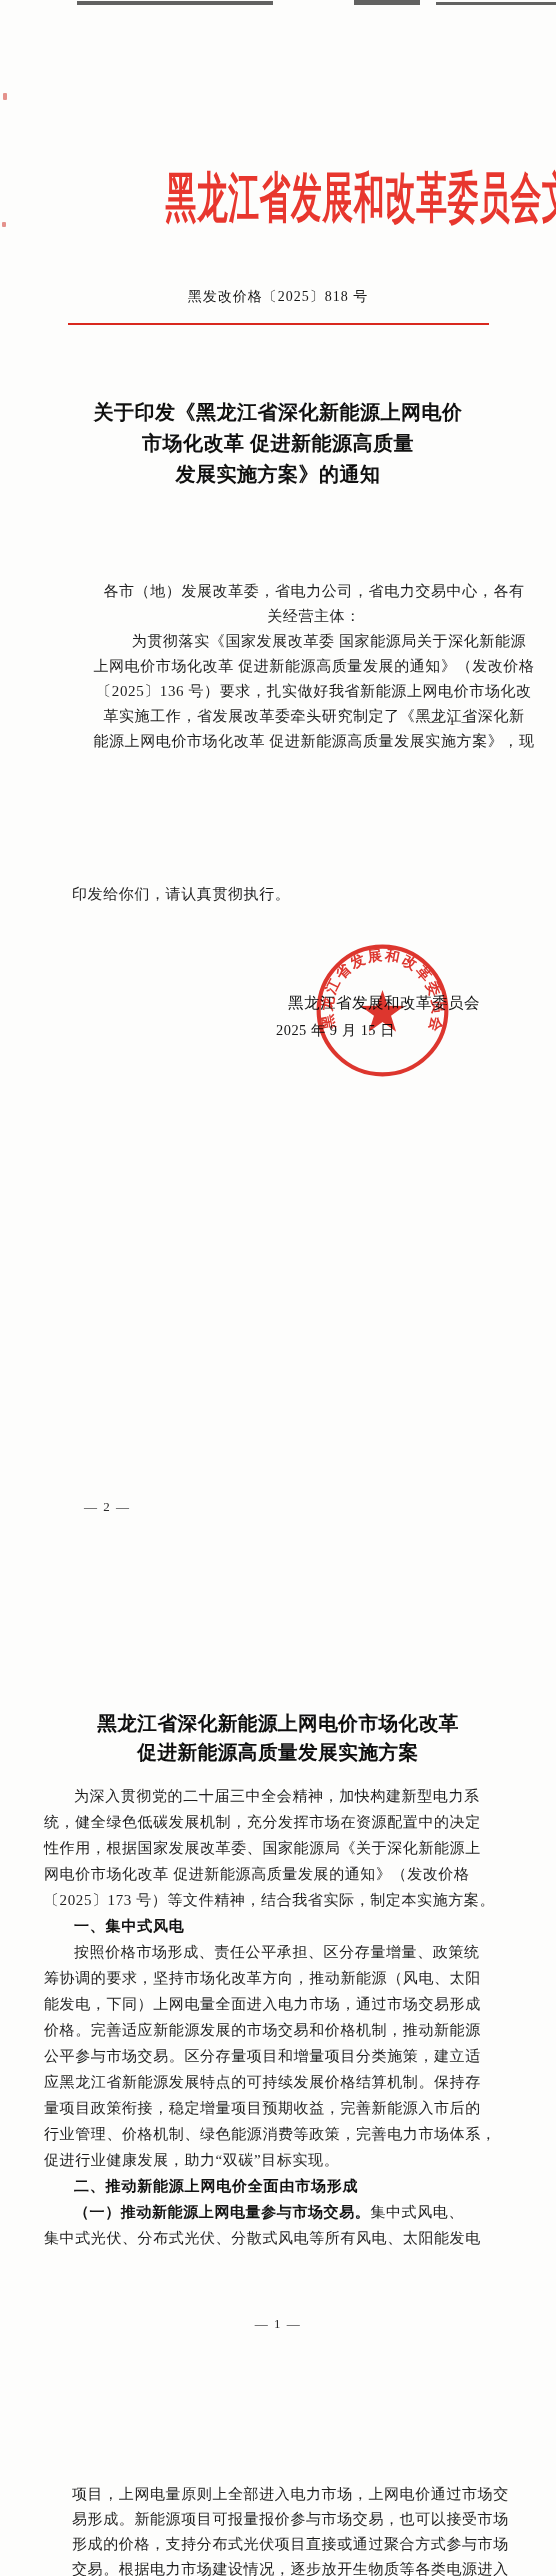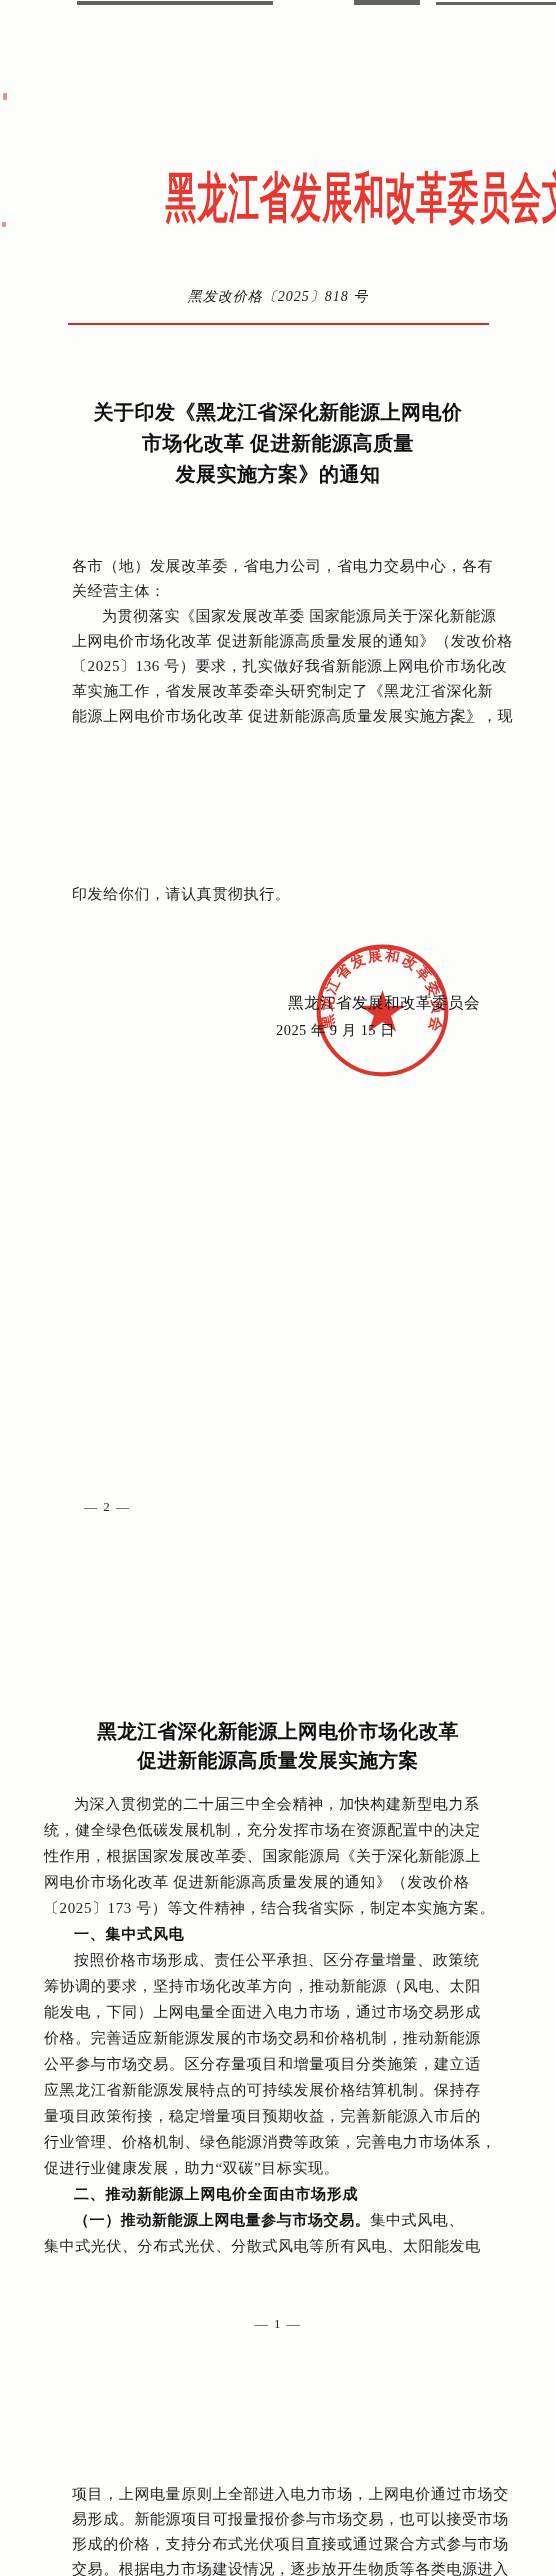--- a/index.html
+++ b/index.html
@@ -27,42 +27,42 @@
   .masthead{margin-top:170px;text-align:center;white-space:nowrap;}
   .masthead-text{
     display:inline-block;
     font-size:54px;line-height:1.06;font-weight:700;
     letter-spacing:1px;color:#e8372e;
     transform:scaleX(.57);transform-origin:center;
     font-family:"Liberation Serif","DejaVu Serif",serif;
   }
   .docnum{
     margin-top:61px;text-align:center;
-    font-size:14px;line-height:17.5px;letter-spacing:1px;color:#171717;font-style:italic;
+    font-size:14px;line-height:17.5px;letter-spacing:1px;color:#171717;
   }
   .redrule{margin:17.5px auto 0;width:421px;height:2.1px;background:#d9281e;}
   .notice-title{
     margin:72px 0 0;text-align:center;font-weight:700;
     font-size:20px;line-height:31px;letter-spacing:0.5px;color:#101010;
   }
   .notice-title .tl{display:block;}
 
   .lines{padding-left:72px;}
   .line{
     white-space:nowrap;
     font-size:15px;line-height:var(--lh);letter-spacing:0.6px;color:#1f1f1f;
   }
   .line.ind{padding-left:30px;}
   .line .lead{font-weight:700;color:#151515;}
   .line.hline{
     font-family:"Liberation Sans","DejaVu Sans",sans-serif;
     font-weight:700;letter-spacing:0.8px;color:#111;
   }
   #p1{--lh:25px;} #p3{--lh:26px;} #p4{--lh:25px;}
-  .body1{margin-top:64px;}
+  .body1{margin-top:89px;text-align:center;}
 
   .pagefoot{
     position:absolute;font-size:13px;letter-spacing:1.5px;color:#2a2a2a;
     font-family:"Liberation Serif","DejaVu Serif",serif;
   }
   .pf1{top:713px;right:80px;}
   .pf2{top:709px;left:84px;}
   .pfc{left:0;width:100%;text-align:center;}
   .pf3{top:736px;}
 
@@ -79,21 +79,21 @@
   .seal{position:absolute;left:313px;top:151px;mix-blend-mode:multiply;opacity:.92;}
   .sealtext{
     fill:#dd241c;font-weight:700;letter-spacing:4px;
     font-family:"Liberation Serif","DejaVu Serif",serif;
   }
 
   
   #p3{padding-top:125px;box-sizing:border-box;}
   .attach-title{
     text-align:center;font-weight:700;font-size:19.6px;line-height:29px;
-    letter-spacing:0.5px;color:#0e0e0e;margin:12px;
+    letter-spacing:0.5px;color:#0e0e0e;margin:4px;
   }
   .attach-title .tl{display:block;}
   #p3 .lines{margin-top:16px;padding-left:44px;}
 
   #p4{padding-top:112px;box-sizing:border-box;}
 </style>
 </head>
 <body>
 
 <div class="doc">

